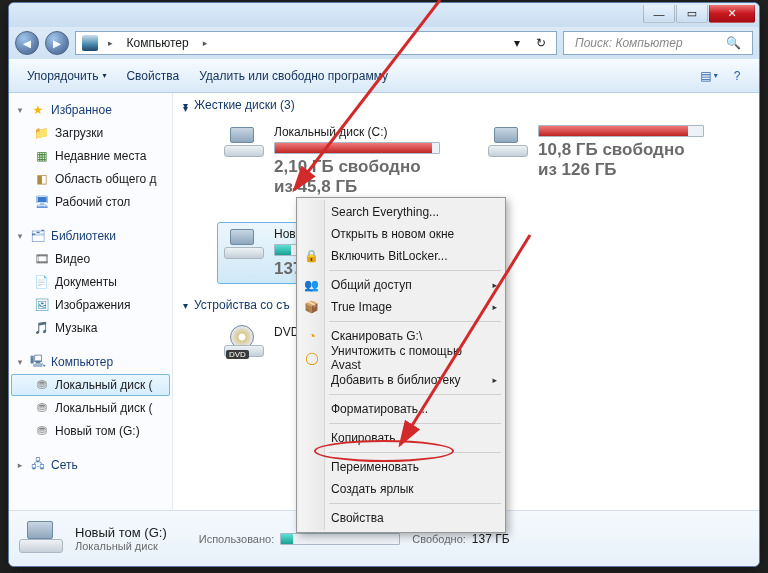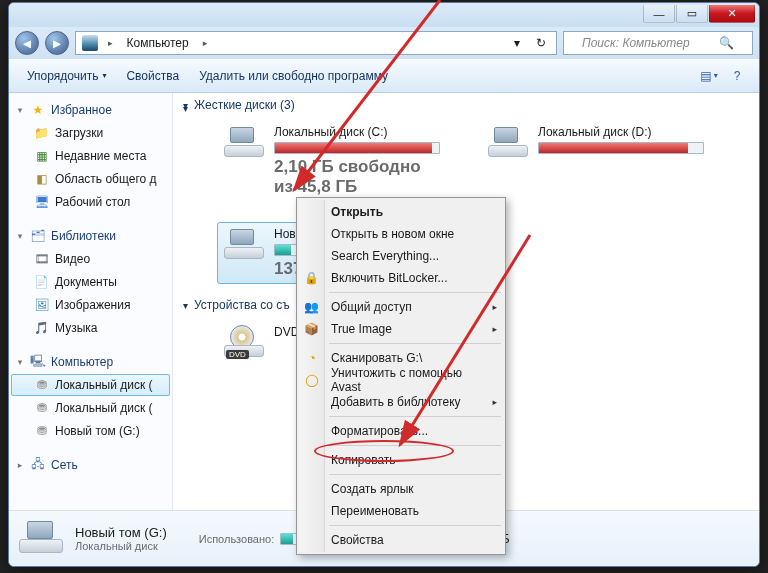--- a/index.html
+++ b/index.html
@@ -67,21 +67,21 @@
     flex: 1; height: 24px; background: #fff; border: 1px solid #8aa9c7;
     display: flex; align-items: center; padding: 0 4px; gap: 2px;
   }
   .crumb { display:flex; align-items:center; height: 22px; padding: 0 6px; }
   .crumb .tri { font-size: 9px; color:#555;}
   .crumb.iconcell { padding:0 2px; }
   .bc-icon { width:16px;height:16px;background:linear-gradient(#cde,#48a 60%,#246);border-radius:2px;}
   .addr-ref { width:22px;height:22px;display:flex;align-items:center;justify-content:center;border:1px solid transparent;}
   .searchbox {
     width: 190px; height: 24px; background:#fff; border:1px solid #8aa9c7;
-    display:flex; align-items:center; padding:0 18px; color:#888; font-style:italic;
+    display:flex; align-items:center; padding:0 11px; color:#888; font-style:italic;
   }
   .searchbox .mag { margin-left:auto; color:#2a5fa8; font-style:normal;}
   
   .cmdbar {
     height: 34px; display:flex; align-items:center; padding: 0 8px; gap: 0;
     background: var(--toolbar-bg); border-bottom:1px solid #b9cee3;
   }
   .cbtn { padding: 4px 10px; display:flex; align-items:center; gap:4px; color:#12325a; }
   .cbtn .caret { font-size:8px; color:#12325a;}
   .cmdbar .spacer { flex:1; }
@@ -316,24 +316,24 @@
               </div>
             <div class="sub">2,10 ГБ свободно из 45,8 ГБ</div>
           </div>
         </div>
         <div class="drive">
           <div class="dimg">
               <div class="disc"></div>
               <div class="plat"></div>
             </div>
           <div class="dinfo">
-            <div>Локальный диск (D:)</div>
             <div class="bar">
                 <div class="fill red" style="width:91%"></div>
               </div>
+            <div class="sub">10,8 ГБ свободно из 126 ГБ</div>
           </div>
         </div>
         <div class="drive sel">
           <div class="dimg">
               <div class="disc"></div>
               <div class="plat"></div>
             </div>
           <div class="dinfo">
             <div>Новый том (G:)</div>
             <div class="bar">
@@ -381,28 +381,25 @@
     </div>
     <div class="kv">
       <span class="t2">Свободно:</span>
       <span>137 ГБ</span>
     </div>
   </div>
 </div>
 
 <div class="ctxmenu" style="left:296px; top:197px;">
   <div class="strip"></div>
-  <div class="mi bold">
-      <span>Открыть</span>
+  <div class="mi">
+      <span>Search Everything...</span>
     </div>
   <div class="mi">
       <span>Открыть в новом окне</span>
-    </div>
-  <div class="mi">
-      <span>Search Everything...</span>
     </div>
   <div class="mi">
       <span class="mic">🔒</span>
       <span>Включить BitLocker...</span>
     </div>
   <div class="msep"></div>
   <div class="mi">
       <span class="mic">👥</span>
       <span>Общий доступ</span>
       <span class="arr">▸</span>
@@ -428,24 +425,24 @@
   <div class="msep"></div>
   <div class="mi">
       <span>Форматировать...</span>
     </div>
   <div class="msep"></div>
   <div class="mi">
       <span>Копировать</span>
     </div>
   <div class="msep"></div>
   <div class="mi">
+      <span>Переименовать</span>
+    </div>
+  <div class="mi">
       <span>Создать ярлык</span>
-    </div>
-  <div class="mi">
-      <span>Переименовать</span>
     </div>
   <div class="msep"></div>
   <div class="mi">
       <span>Свойства</span>
     </div>
 </div>
 
 <svg class="arrow" style="left:0;top:0;width:768px;height:573px">
   <defs>
       <marker id="ah" markerWidth="10" markerHeight="10" refX="8" refY="3" orient="auto">

